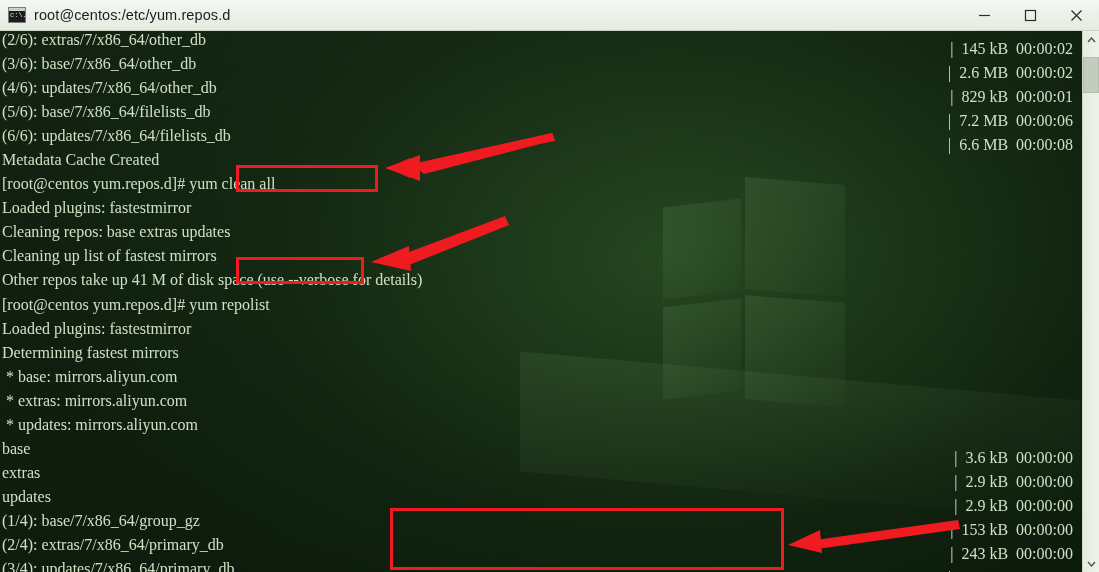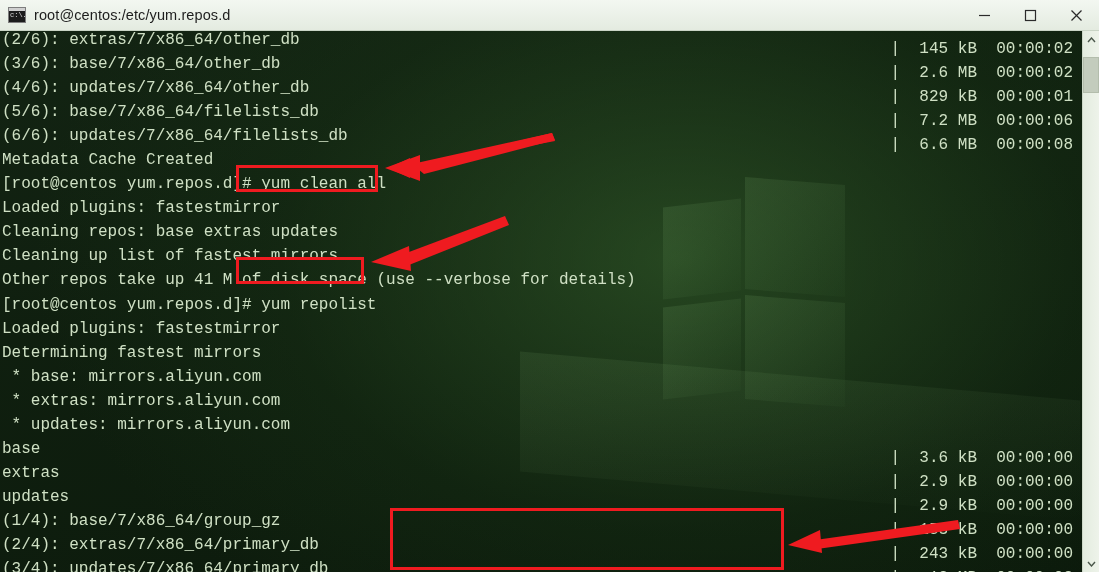--- a/index.html
+++ b/index.html
@@ -113,21 +113,21 @@
     background: linear-gradient(to bottom right, rgba(150,200,130,0.10), rgba(20,45,18,0));
     transform: skewY(5deg);
   }
 
   
   #console {
     position: absolute;
     inset: 0;
     padding: 0;
     color: #cfe0c4;
-    font-family: Liberation Mono, monospace;
+    font-family: Liberation Serif, serif;
     font-size: 16px;
     line-height: 24.05px;
     white-space: pre;
     letter-spacing: 0px;
   }
   .row {
     position: relative;
     height: 24.05px;
     padding-left: 2px;
   }

